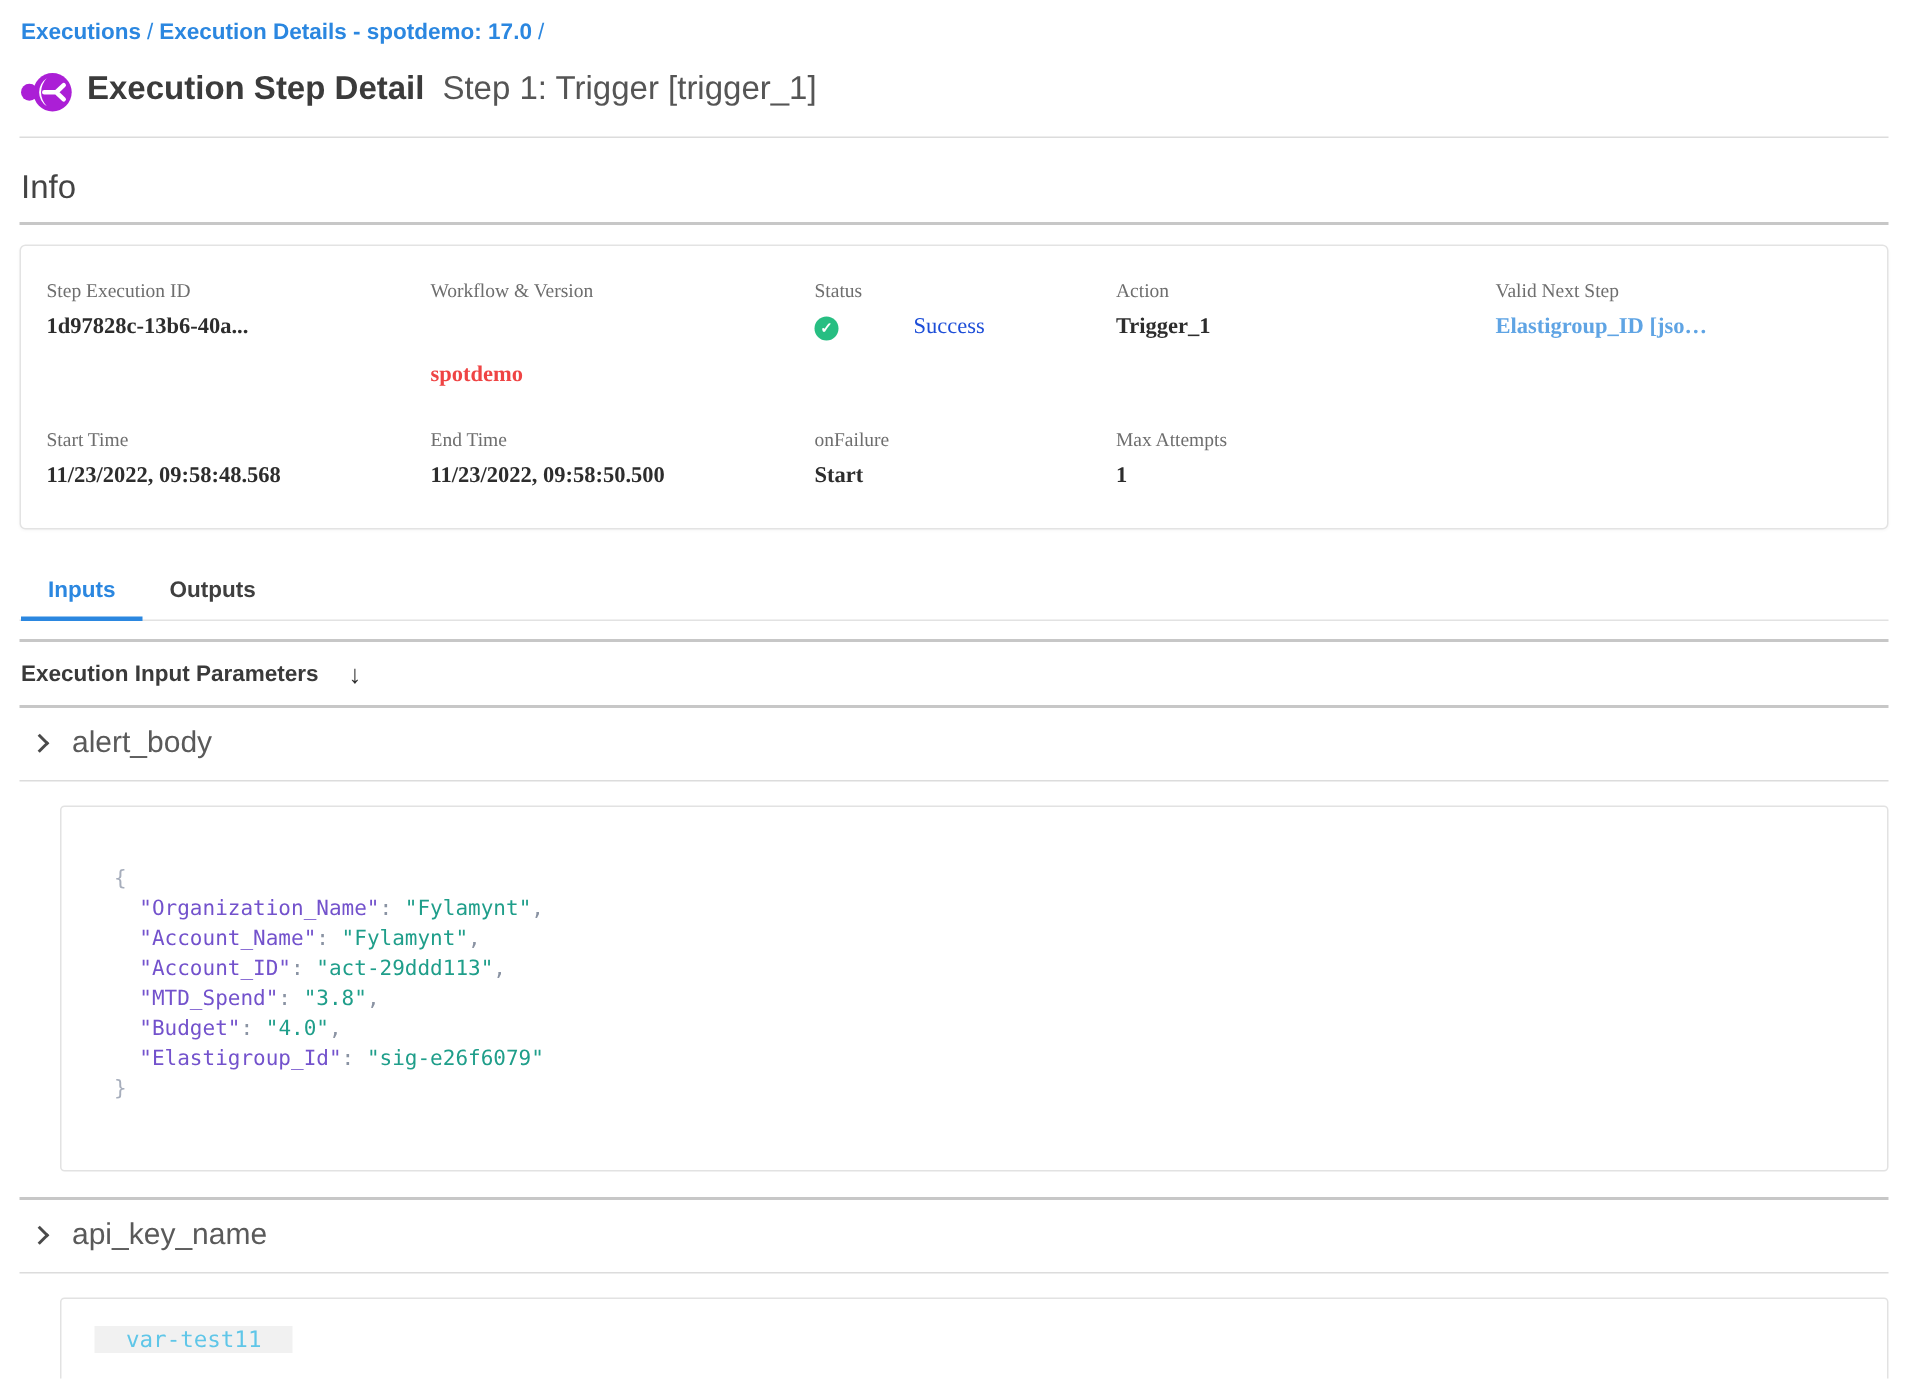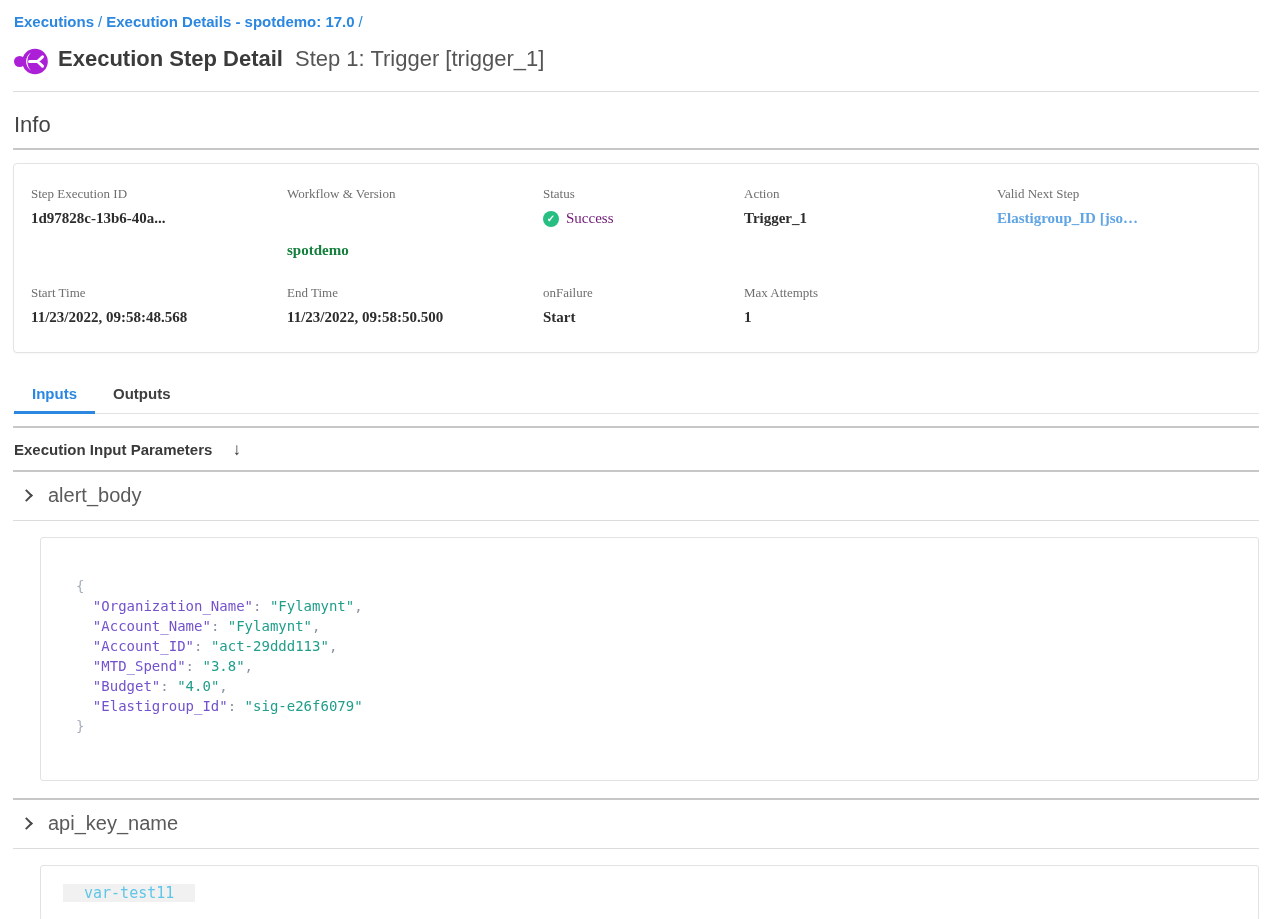--- a/index.html
+++ b/index.html
@@ -33,21 +33,21 @@
     box-shadow: 0 1px 2px rgba(0,0,0,0.03);
     font-family: Liberation Serif, serif;
   }
   .info-grid {
     display: grid;
     grid-template-columns: 256px 256px 201px 253px auto;
     row-gap: 26px;
   }
   .info-cell .cell-label { font-size: 13px; color: #6e6e6e; margin-bottom: 8px; }
   .info-cell .cell-value { font-size: 15px; font-weight: 600; color: #2d2d2d; }
-  .cell-value.link { color: #15803d; cursor: pointer; margin-top: 40px; }
+  .cell-value.link { color: #ef4444; cursor: pointer; margin-top: 40px; }
   .cell-value.link-light { color: #5fa4e4; cursor: pointer; }
   .status-wrap { display: flex; align-items: center; gap: 7px; }
   .status-check {
     width: 16px; height: 16px; border-radius: 50%; background: #27be82;
     color: #fff; font-size: 10px; font-weight: 700;
     display: inline-flex; align-items: center; justify-content: center;
   }
 
   
   .tabs { display: flex; border-bottom: 1px solid #e2e2e2; margin-top: 6px; padding: 0 1px; }
@@ -134,21 +134,21 @@
 
       <div class="info-cell">
         <div class="cell-label">Workflow &amp; Version</div>
         <div class="cell-value link">spotdemo</div>
       </div>
 
       <div class="info-cell">
         <div class="cell-label">Status</div>
         <div class="cell-value status-wrap">
           <span class="status-check">✓</span>
-          <span style="font-weight:400; color:#701a75;">Success</span>
+          <span style="font-weight:400; color:#1d4ed8;margin-left:43px;">Success</span>
         </div>
       </div>
 
       <div class="info-cell">
         <div class="cell-label">Action</div>
         <div class="cell-value">Trigger_1</div>
       </div>
 
       <div class="info-cell">
         <div class="cell-label">Valid Next Step</div>

